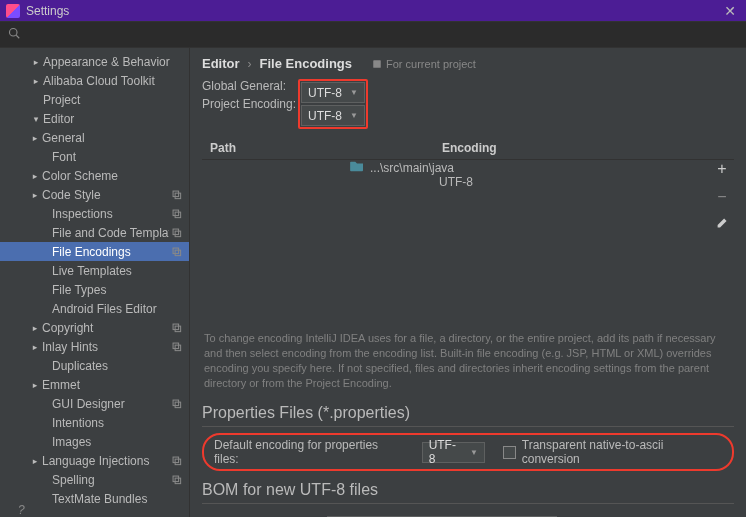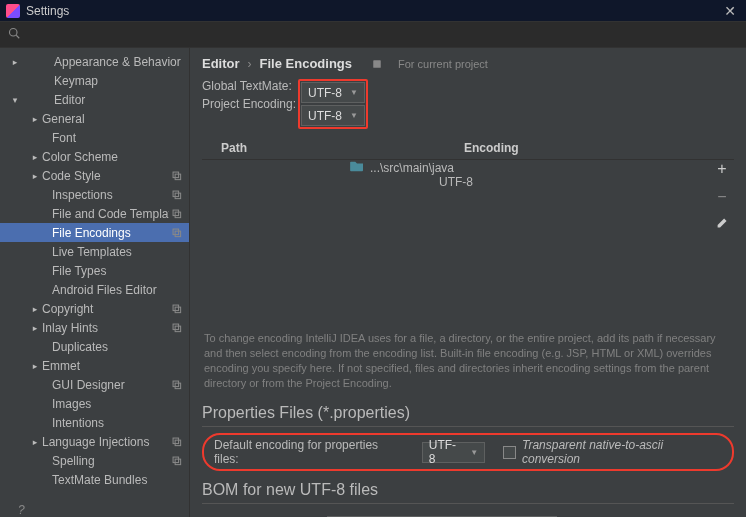--- a/index.html
+++ b/index.html
@@ -7,21 +7,21 @@
   font-family: "Segoe UI", Arial, sans-serif;
   font-size: 12px;
   background: #2b2b2b;
   color: #bababa;
   width: 746px;
   height: 517px;
   overflow: hidden;
 }
 .titlebar {
   height: 22px;
-  background: #0f172a;
+  background: #4c1d95;
   display: flex;
   align-items: center;
   padding: 0 6px;
   border-bottom: 1px solid #323232;
 }
 .titlebar .app-icon {
   width: 14px; height: 14px;
   background: linear-gradient(135deg, #ff4d8b 50%, #7b4dff 50%);
   border-radius: 2px;
   margin-right: 6px;
@@ -53,21 +53,21 @@
   align-items: center;
   height: 19px;
   padding-right: 6px;
   cursor: pointer;
   color: #bababa;
 }
 .tree-item.selected { background: #4b6eaf; color: #fff; }
 .tree-item .label { flex: 1; overflow: hidden; white-space: nowrap; font-size: 12px; }
 .tree-item .copy-ind { width: 14px; height: 14px; display: flex; align-items: center; justify-content: center; color: #888; }
 .tree-item .arrow { width: 14px; text-align: center; color: #bababa; font-size: 9px; }
-.indent0 { padding-left: 8px; gap: 32px; }
+.indent0 { padding-left: 29px; }
 .indent1 { padding-left: 28px; align-items: center; }
 .indent2 { padding-left: 38px; align-items: center; }
 .tree-item.expand .arrow::before { content: "▾"; }
 .tree-item.collapse .arrow::before { content: "▸"; }
 .tree-item.leaf .arrow::before { content: ""; }
 
 .content {
   flex: 1;
   background: #3c3f41;
   padding: 8px 12px 0 12px;
@@ -77,21 +77,21 @@
 }
 .breadcrumb {
   display: flex;
   align-items: center;
   gap: 8px;
   margin-bottom: 8px;
 }
 .breadcrumb .crumb { font-weight: bold; color: #dddddd; font-size: 13px; }
 .breadcrumb .sep { color: #888; }
 .project-tag {
-  display: inline-flex; align-items: center; gap: 16px;
+  display: inline-flex; align-items: center; gap: 4px;
   color: #888; font-size: 11px; margin-left: 12px;
 }
 .project-tag svg { width: 10px; height: 10px; }
 
 .row-field { display: flex; align-items: center; margin-bottom: 4px; }
 .row-field .lbl { width: 96px; color: #bababa; }
 .dropdown {
   background: #45494a;
   border: 1px solid #5e6060;
   height: 21px;
@@ -108,21 +108,21 @@
 
 .red-box { border: 2px solid #ee3a2d; border-radius: 2px; }
 .red-wrap-top { display: inline-flex; flex-direction: column; gap: 2px; padding: 1px; }
 
 .table-head {
   display: flex;
   margin-top: 8px;
   padding: 4px 0;
   border-bottom: 1px solid #323232;
 }
-.table-head .col { font-weight: bold; color: #cccccc; margin-left: 11px; }
+.table-head .col { font-weight: bold; color: #cccccc; }
 .col-path { width: 240px; padding-left: 8px; }
 .col-enc { flex: 1; }
 .table-actions { width: 24px; display: flex; flex-direction: column; gap: 10px; align-items: center; color: #888; }
 .table-body { display: flex; }
 .table-rows { flex: 1; height: 165px; }
 .trow { display: flex; align-items: center; height: 22px; flex-direction: column; }
 .trow .folder-icon { color: #4a8b9b; margin-left: 6px; margin-right: 6px; }
 
 .hint { color: #808080; font-size: 11px; line-height: 1.35; margin: 6px 2px 8px 2px; }
 
@@ -155,23 +155,27 @@
       </svg>
   </span>
 </div>
 
 <div class="main">
   <div class="sidebar" id="sidebar">
     <div class="tree-item indent0 collapse">
         <span class="arrow"></span>
         <span class="label">Appearance &amp; Behavior</span>
       </div>
+      <div class="tree-item indent0 collapse">
+        <span class="arrow"></span>
+        <span class="label">Alibaba Cloud Toolkit</span>
+      </div>
       <div class="tree-item indent0 leaf">
         <span class="arrow"></span>
-        <span class="label">Keymap</span>
+        <span class="label">Project</span>
       </div>
       <div class="tree-item indent0 expand">
         <span class="arrow"></span>
         <span class="label">Editor</span>
       </div>
       <div class="tree-item indent1 collapse">
         <span class="arrow"></span>
         <span class="label">General</span>
       </div>
       <div class="tree-item indent2 leaf">
@@ -267,25 +271,25 @@
         <span class="label">GUI Designer</span>
         <span class="copy-ind">
           <svg width="11" height="11" viewBox="0 0 16 16" fill="none" stroke="#888" stroke-width="1.5">
             <rect x="3" y="3" width="8" height="8"></rect>
             <rect x="6" y="6" width="8" height="8"></rect>
           </svg>
         </span>
       </div>
       <div class="tree-item indent2 leaf">
         <span class="arrow"></span>
+        <span class="label">Intentions</span>
+      </div>
+      <div class="tree-item indent2 leaf">
+        <span class="arrow"></span>
         <span class="label">Images</span>
-      </div>
-      <div class="tree-item indent2 leaf">
-        <span class="arrow"></span>
-        <span class="label">Intentions</span>
       </div>
       <div class="tree-item indent1 collapse">
         <span class="arrow"></span>
         <span class="label">Language Injections</span>
         <span class="copy-ind">
           <svg width="11" height="11" viewBox="0 0 16 16" fill="none" stroke="#888" stroke-width="1.5">
             <rect x="3" y="3" width="8" height="8"></rect>
             <rect x="6" y="6" width="8" height="8"></rect>
           </svg>
         </span>
@@ -316,21 +320,21 @@
         <svg viewBox="0 0 16 16" fill="#888">
             <rect x="2" y="2" width="12" height="12" rx="1"></rect>
           </svg>
         <span>For current project</span>
       </span>
     </div>
 
     <div style="display:flex; align-items:flex-start;">
       <div>
         <div class="row-field">
-          <span class="lbl">Global TextMate:</span>
+          <span class="lbl">Global General:</span>
         </div>
         <div class="row-field">
           <span class="lbl">Project Encoding:</span>
         </div>
       </div>
       <div class="red-box red-wrap-top">
         <div class="dropdown">
           <span class="dd-text">UTF-8</span>
           <span class="dd-arrow">▼</span>
         </div>
@@ -374,21 +378,21 @@
     <div class="hint">To change encoding IntelliJ IDEA uses for a file, a directory, or the entire project, add its path if necessary and then select encoding from the encoding list. Built-in file encoding (e.g. JSP, HTML or XML) overrides encoding you specify here. If not specified, files and directories inherit encoding settings from the parent directory or from the Project Encoding.</div>
 
     <div class="section-title">Properties Files (*.properties)</div>
     <hr class="section-divider">
     <div class="red-box props-row">
       <span>Default encoding for properties files:</span>
       <div class="dropdown">
         <span class="dd-text">UTF-8</span>
         <span class="dd-arrow">▼</span>
       </div>
-      <span style="display:inline-flex;align-items:center;gap:6px;font-style:italic;">
+      <span style="display:inline-flex;align-items:center;gap:6px;">
         <span class="checkbox"></span>
         <span>Transparent native-to-ascii conversion</span>
       </span>
     </div>
 
     <div class="section-title" style="margin-top:10px;">BOM for new UTF-8 files</div>
     <hr class="section-divider">
     <div class="bom-row">
       <span style="padding-left:10px;">Create UTF-8 files:</span>
       <div class="dropdown wide">

